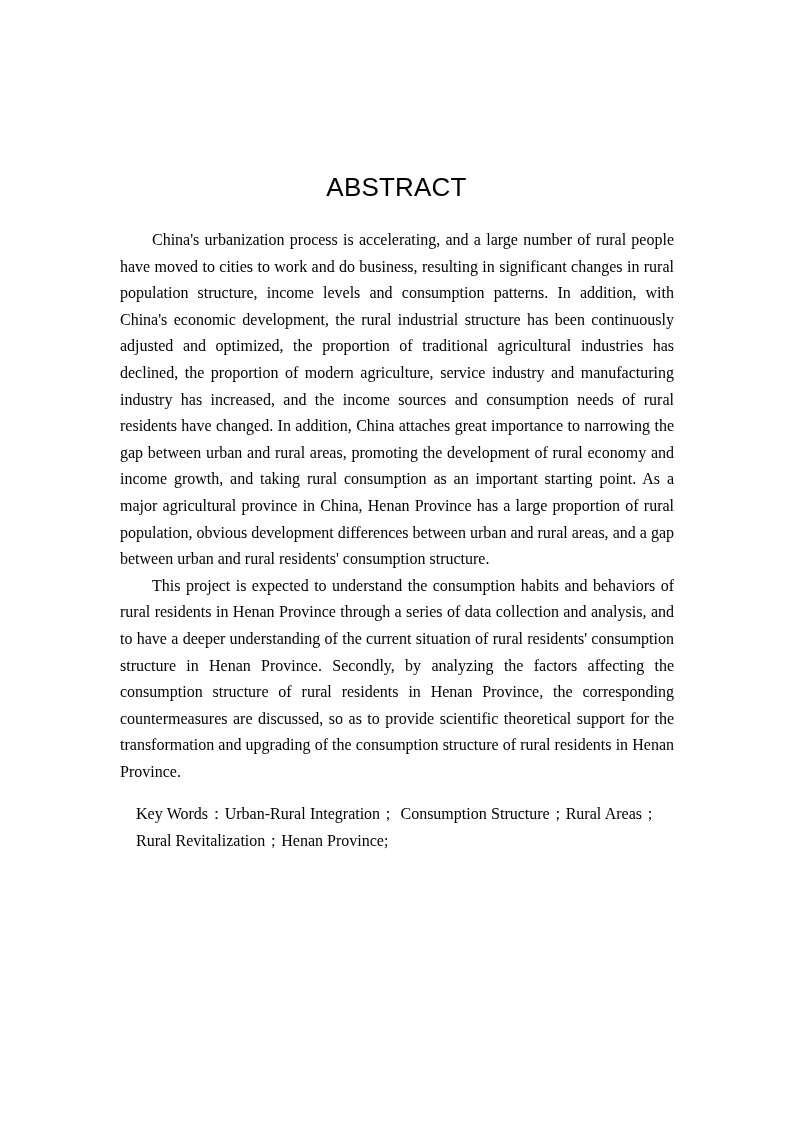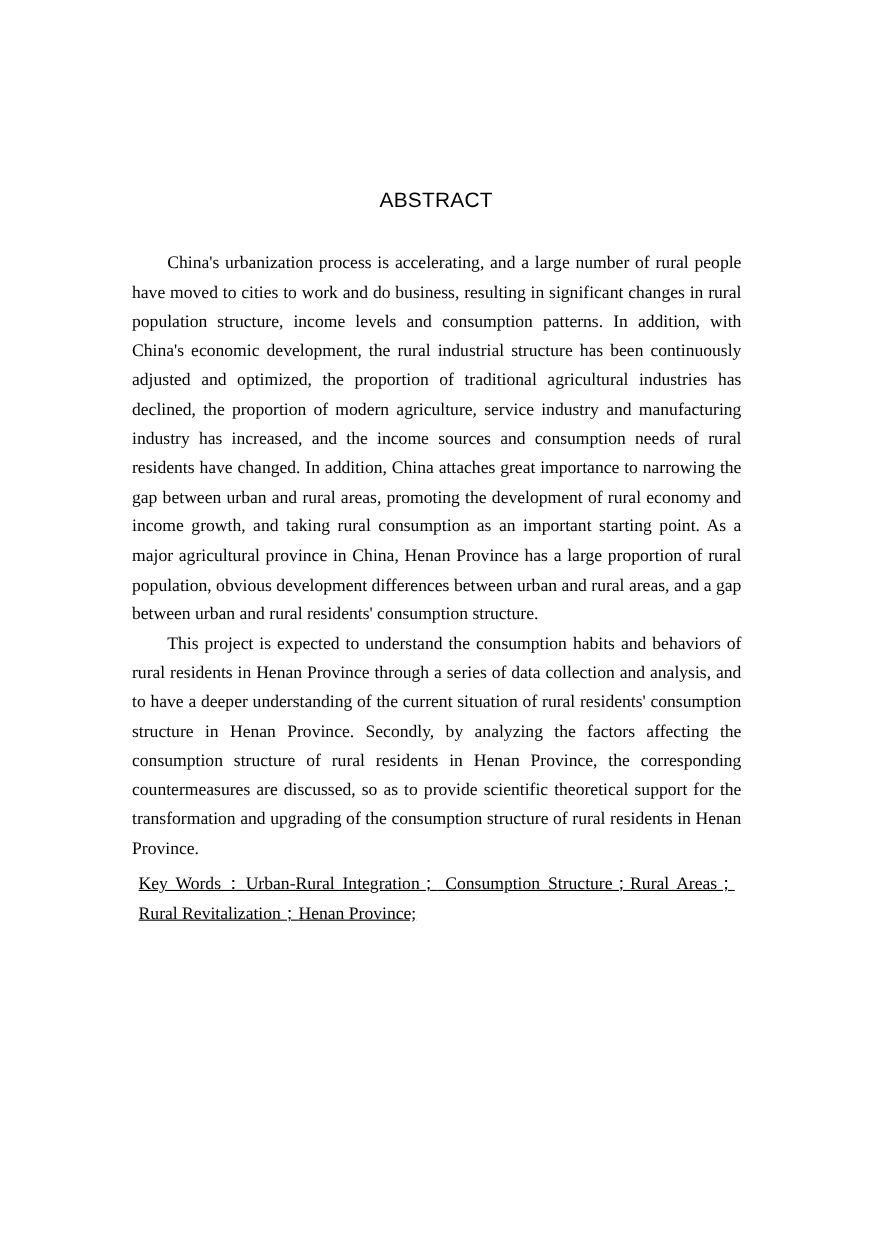--- a/index.html
+++ b/index.html
@@ -1,29 +1,29 @@
 <!DOCTYPE html>
 <html><head>
 <meta charset="utf-8">
 <style>
   html, body { margin: 0; padding: 0; background: #ffffff; }
   body { width: 793px; height: 1122px; position: relative; overflow: hidden; }
   .page { position: absolute; left: 0; top: 0; width: 793px; height: 1122px; background: #fff; }
   .title {
     position: absolute; top: 172px; left: 0; width: 793px; text-align: center;
-    font-family: "Liberation Sans", sans-serif; font-size: 19px; color: #000;
+    font-family: "Liberation Sans", sans-serif; font-size: 26px; color: #000;
     letter-spacing: 0.2px;
   }
   .body {
     position: absolute; top: 227px; left: 120px; width: 554px;
     font-family: "Liberation Serif", serif; font-size: 16px; line-height: 26.6px;
     color: #000; text-align: justify;
   }
   .para { margin: 0; text-indent: 32px; text-align: justify; }
-  .keywords { margin: 6px; text-indent: 0; text-align: justify; text-decoration: underline; }
+  .keywords { margin: 16px; text-indent: 0; text-align: justify; }
   .kw-label { }
   .kw-item { }
 </style>
 </head>
 <body>
 
 <div class="page">
   <div class="title">ABSTRACT</div>
 
   <div class="body">

